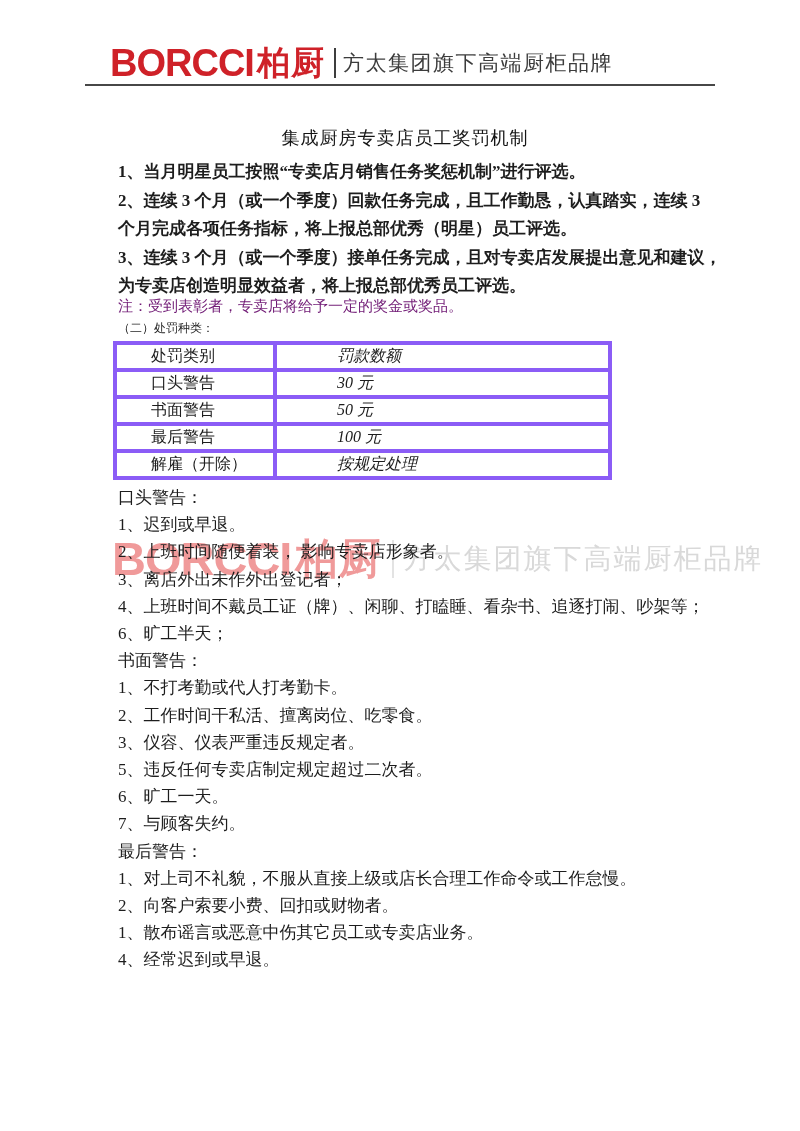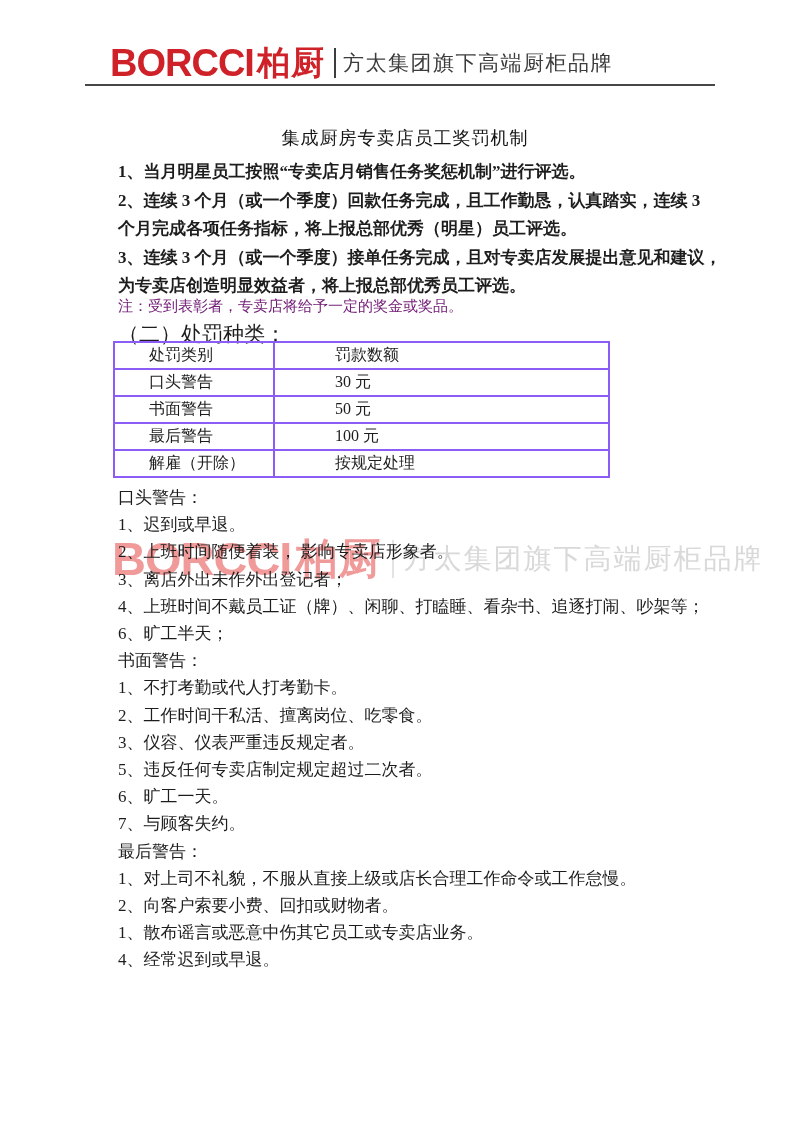--- a/index.html
+++ b/index.html
@@ -82,35 +82,35 @@
   }
   .intro .line {
     font-size: 17px; line-height: 28.5px; white-space: nowrap; color: #1d1d1d;
   }
   .note {
     position: absolute; top: 297px; left: 118px; width: 600px;
     font-size: 15px; color: #701a75; white-space: nowrap;
   }
   .section-heading {
     position: absolute; top: 320px; left: 118px; width: 600px;
-    font-size: 21px; color: #1d1d1d; white-space: nowrap;
+    font-size: 12px; color: #1d1d1d; white-space: nowrap;
   }
 
   
   .penalty-table {
     position: absolute; top: 341px; left: 113px;
     border-collapse: collapse;
   }
   .penalty-table td {
-    border: 2px solid #8b5cf6;
+    border: 4px solid #8b5cf6;
     height: 27px; font-size: 16px; color: #1d1d1d;
     vertical-align: middle; white-space: nowrap;
   }
   .penalty-table td.c1 { width: 160px; padding-left: 34px; }
-  .penalty-table td.c2 { width: 335px; padding-left: 60px; }
+  .penalty-table td.c2 { width: 335px; padding-left: 60px; font-style: italic; }
 
   
   .body-list {
     position: absolute; top: 484px; left: 118px; width: 640px;
   }
   .body-list .line {
     font-size: 17px; line-height: 27.2px; white-space: nowrap; color: #1d1d1d; font-family: Liberation Serif, serif;
   }
 </style>
 </head>

